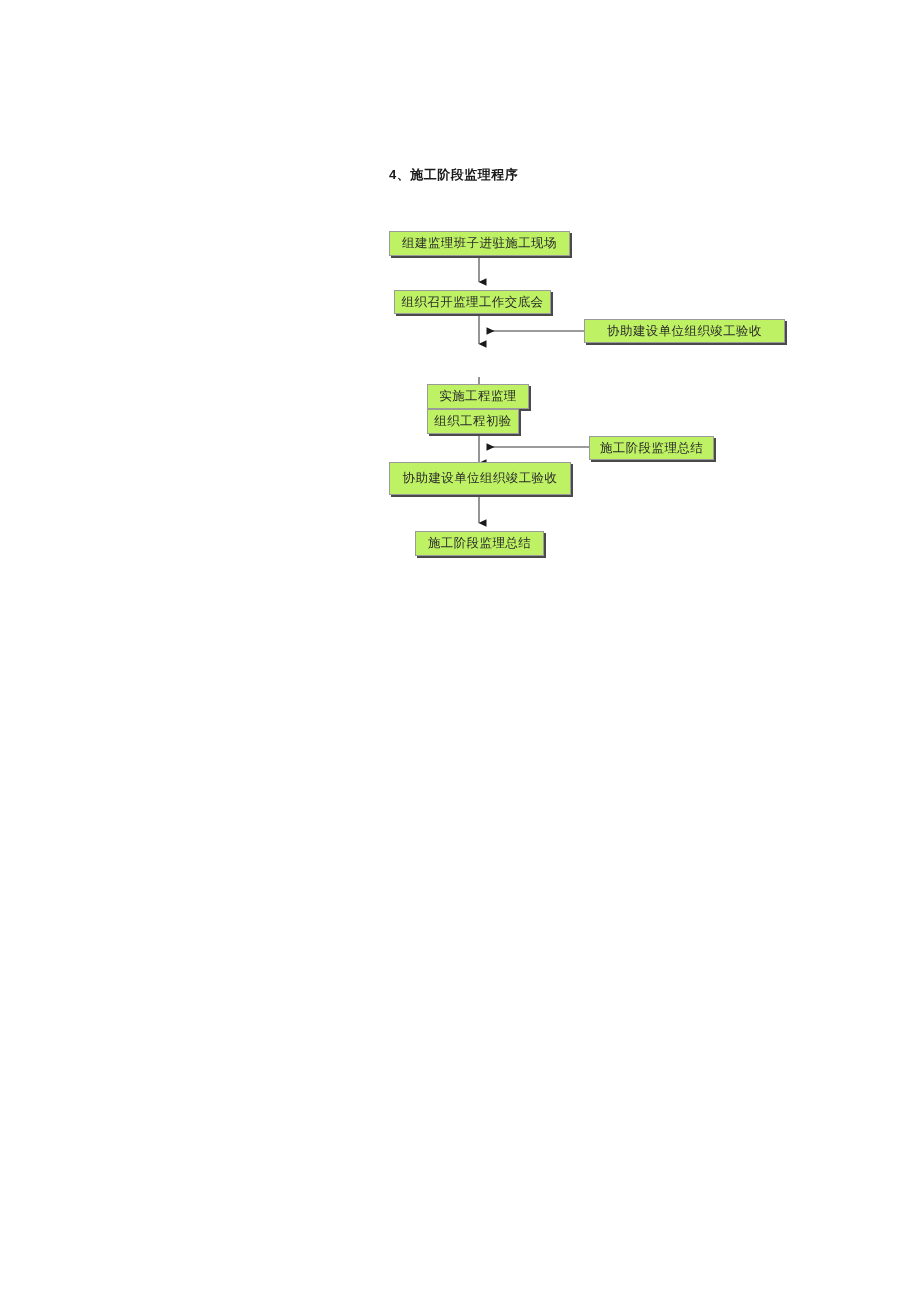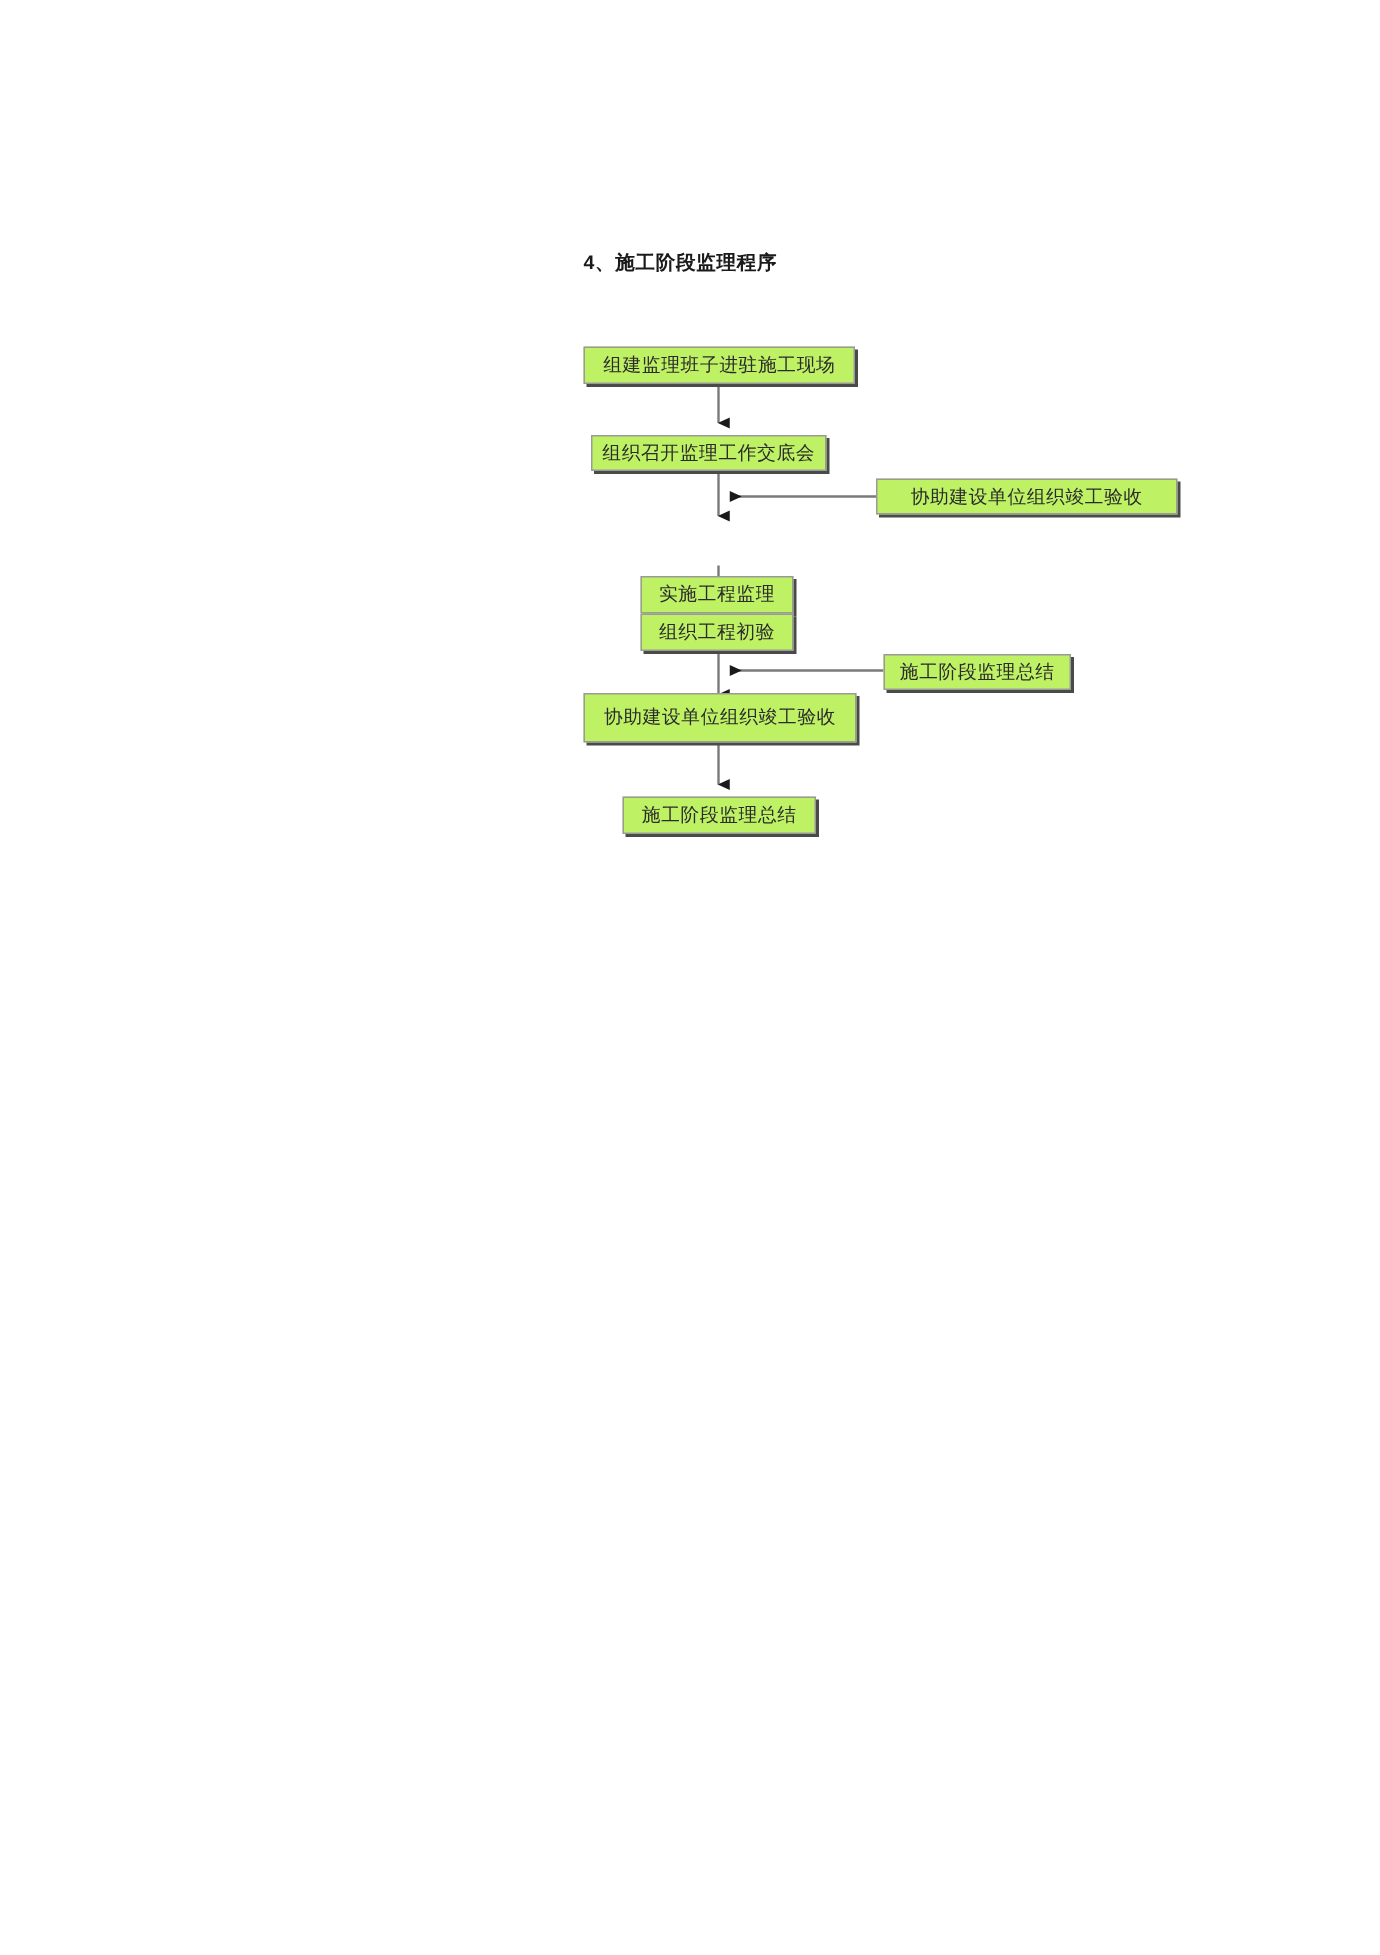--- a/index.html
+++ b/index.html
@@ -56,21 +56,21 @@
     font-size: 12.5px;
     color: #2b2b2b;
     white-space: nowrap;
     letter-spacing: 0.4px;
   }
 
   
   .n-assemble { left: 389px; top: 231px; width: 181px; height: 25px; }
   .n-kickoff  { left: 394px; top: 290px; width: 157px; height: 24px; }
   .n-execute  { left: 427px; top: 352px; width: 102px; height: 25px; margin-top: 32px; }
-  .n-initial  { left: 427px; top: 409px; width: 102px; height: 25px; }
+  .n-initial  { left: 427px; top: 409px; width: 92px; height: 25px; }
   .n-assist   { left: 389px; top: 462px; width: 182px; height: 33px; }
   .n-summary  { left: 415px; top: 531px; width: 129px; height: 25px; }
 
   
   .n-plan   { left: 584px; top: 319px; width: 201px; height: 24px; }
   .n-report { left: 589px; top: 436px; width: 125px; height: 24px; }
 
   svg.connectors {
     position: absolute;
     left: 0;

